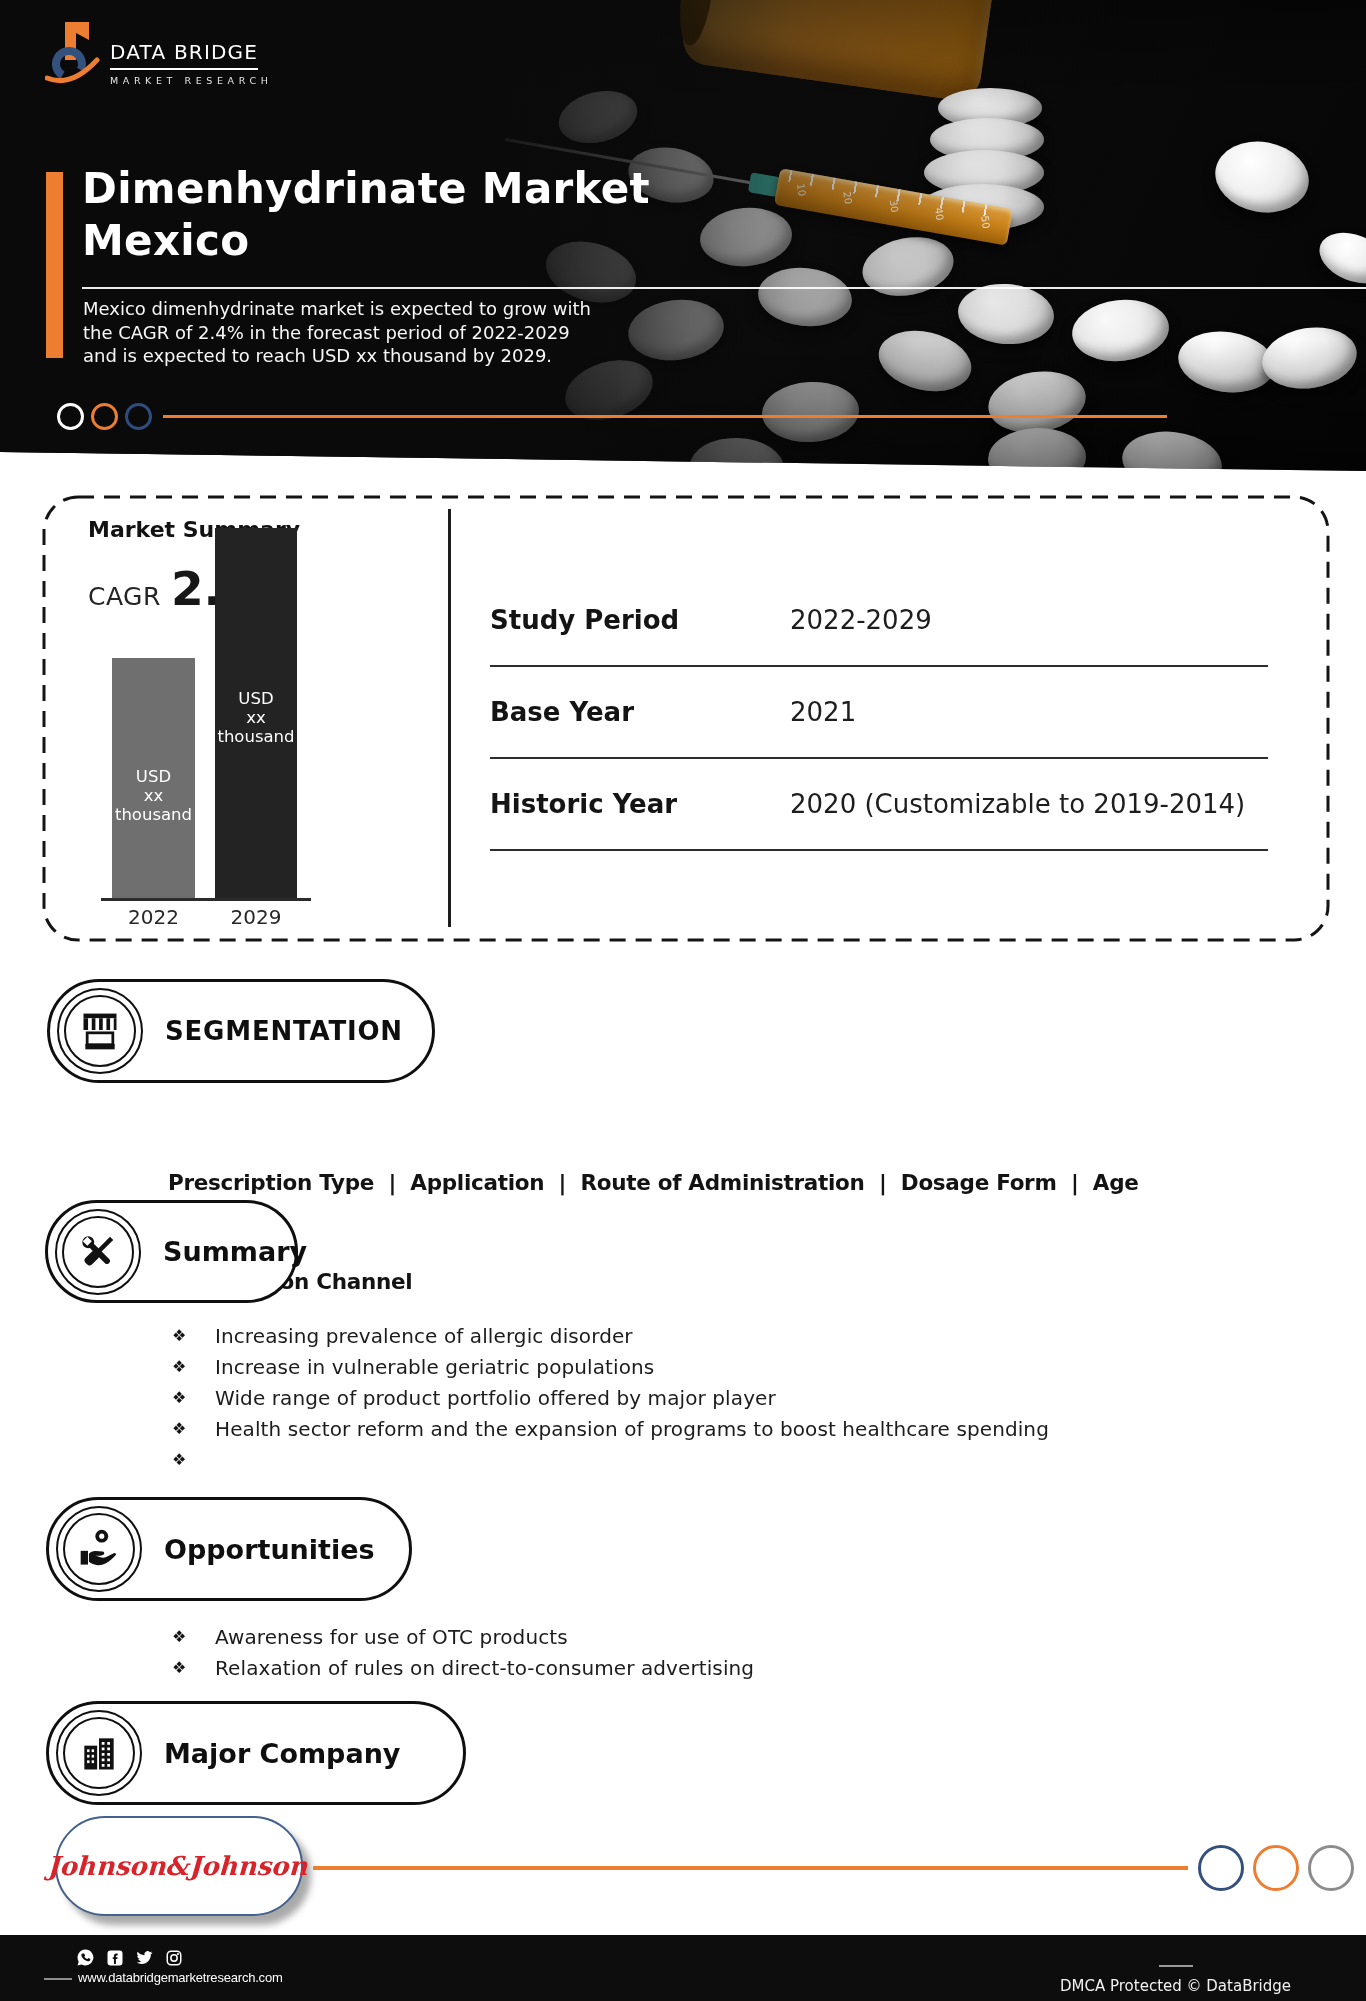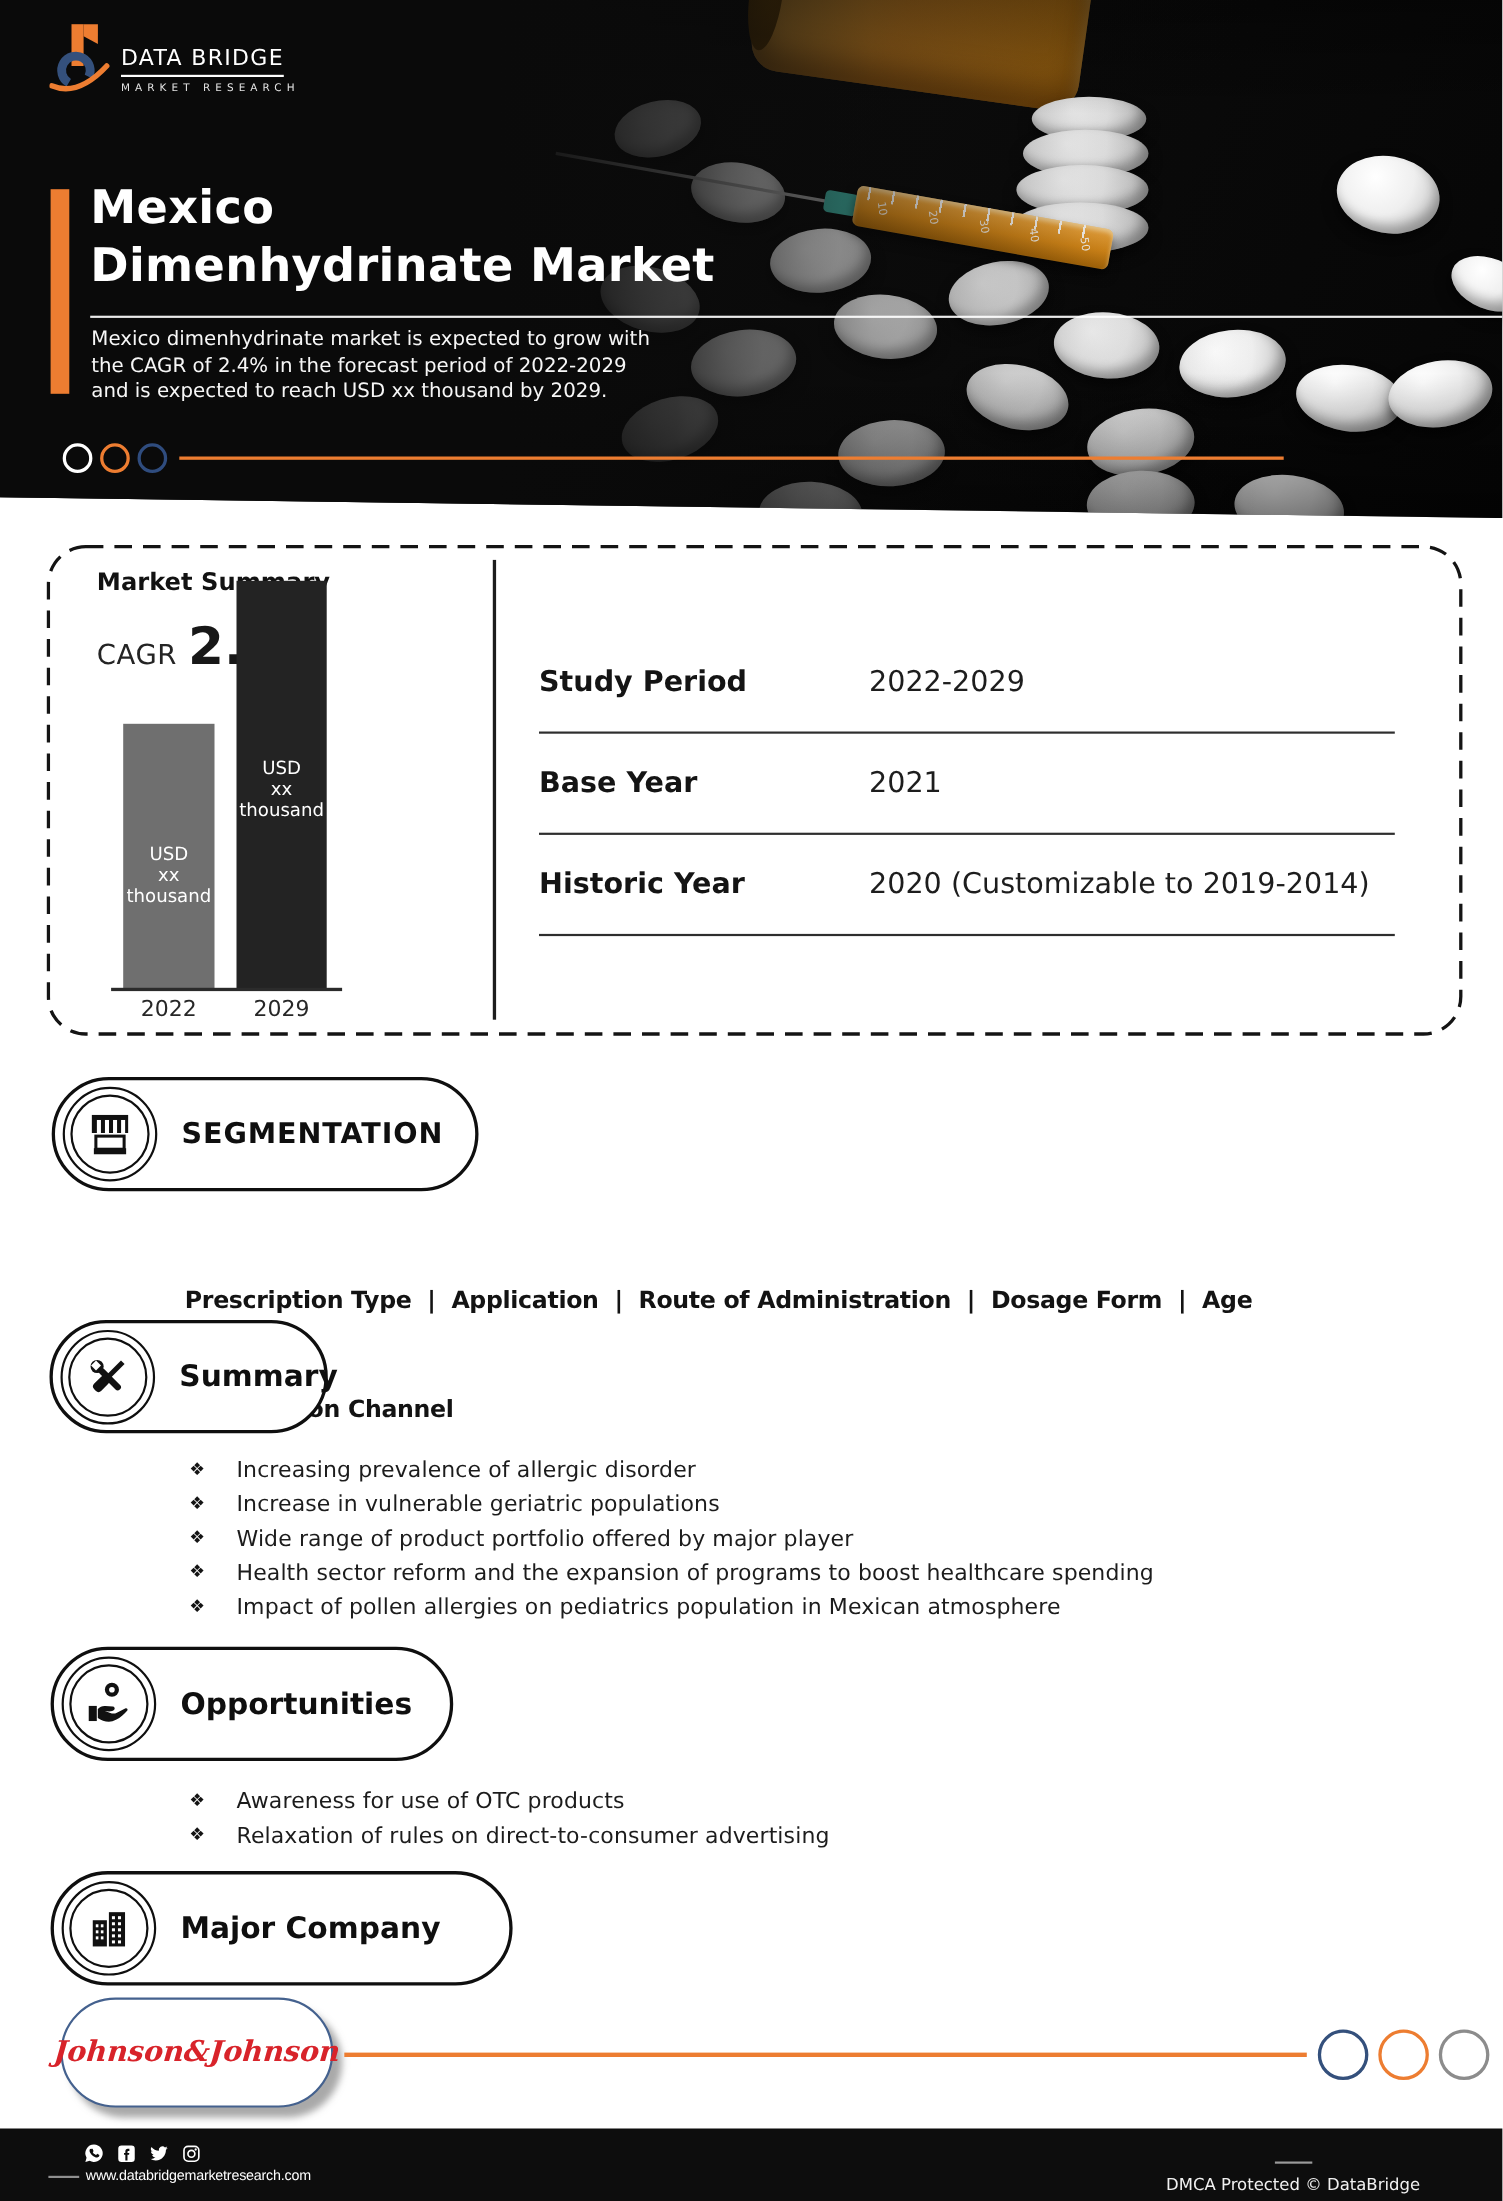--- a/index.html
+++ b/index.html
@@ -206,22 +206,22 @@
       <circle cx="24" cy="44" r="13" fill="none" stroke="#34507C" stroke-width="8" stroke-dasharray="60 22" transform="rotate(120 24 44)"></circle>
       <path d="M2 58 Q26 68 52 40" fill="none" stroke="#ED7D31" stroke-width="5" stroke-linecap="round"></path>
     </svg>
     <div class="brand">
       <div class="brand-name">DATA BRIDGE</div>
       <div class="brand-tag">MARKET RESEARCH</div>
     </div>
 
     <div class="accent-bar"></div>
     <div class="hero-title">
+      <div>Dimenhydrinate Market</div>
       <div>Mexico</div>
-      <div>Dimenhydrinate Market</div>
     </div>
     <div class="title-rule"></div>
     <div class="hero-sub">
       <div>Mexico dimenhydrinate market is expected to grow with</div>
       <div>the CAGR of 2.4% in the forecast period of 2022-2029</div>
       <div>and is expected to reach USD xx thousand by 2029.</div>
     </div>
     <div class="dot d1"></div>
     <div class="dot d2"></div>
     <div class="dot d3"></div>
@@ -338,21 +338,20 @@
       <span class="btext">Wide range of product portfolio offered by major player</span>
     </div>
 
     <div class="brow">
       <span class="bmark">❖</span>
       <span class="btext">Health sector reform and the expansion of programs to boost healthcare spending</span>
     </div>
 
     <div class="brow">
       <span class="bmark">❖</span>
-      <span class="btext">Impact of pollen allergies on pediatrics population in Mexican atmosphere</span>
     </div>
   </div>
 
 <div class="cap cap-opp">
   <div class="ring-outer">
     <div class="ring-inner">
       <svg width="44" height="44" viewBox="0 0 48 48">
         <circle cx="27" cy="10" r="7" fill="#111"></circle>
         <circle cx="27" cy="10" r="2.8" fill="#fff"></circle>
         <rect x="4" y="26" width="8" height="15" fill="#111"></rect>

